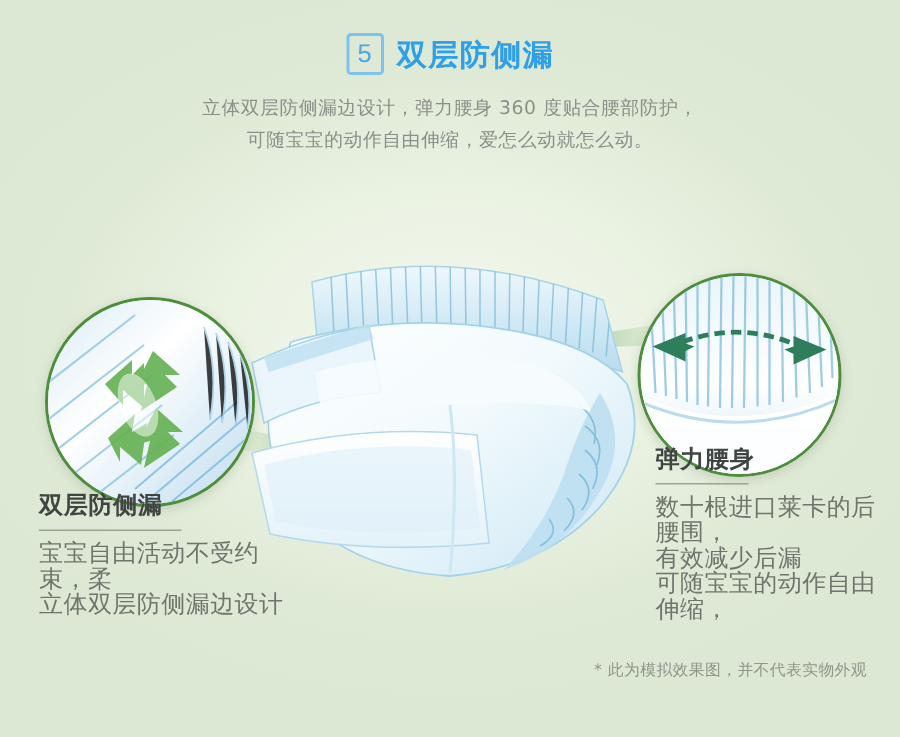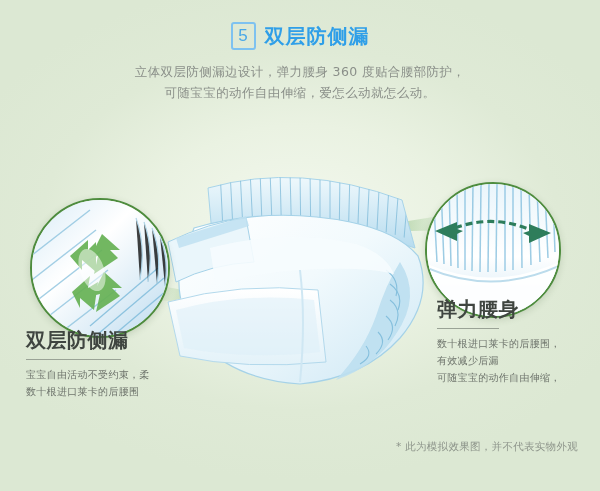--- a/index.html
+++ b/index.html
@@ -40,25 +40,25 @@
     box-shadow:0 2px 7px rgba(60,90,50,.18);
   }
   .circle-left{left:30px;top:198px;width:136px;height:136px;}
   .circle-right{left:425px;top:182px;width:132px;height:132px;}
   .circle svg{display:block;}
   
   .beam{position:absolute;left:0;top:0;width:600px;height:491px;pointer-events:none;}
   
   .cap{position:absolute;}
   .cap h3{
-    margin:0 0 5px 0;font-size:20px;color:#3f4540;font-weight:bold;
+    margin:0 0 5px 0;font-size:16px;color:#3f4540;font-weight:bold;
     letter-spacing:.5px;
   }
   .cap .rule{height:1px;background:#9aa396;margin:0 0 6px 0;}
-  .cap p{margin:0;font-size:10px;line-height:17px;color:#6f756d;letter-spacing:.3px;}
+  .cap p{margin:0;font-size:16px;line-height:17px;color:#6f756d;letter-spacing:.3px;}
   .cap-left{left:26px;top:327px;width:170px;}
   .cap-left .rule{width:95px;}
   .cap-right{left:437px;top:296px;width:160px;}
   .cap-right .rule{width:62px;}
   
   .footnote{
     position:absolute;right:22px;top:440px;font-size:10.5px;color:#8e958b;
     letter-spacing:.3px;
   }
 </style>
@@ -258,21 +258,21 @@
         <path d="M30,38 L8,47 L30,57 L30,50 L36,47 L30,45 Z"></path>
         <path d="M102,40 L124,49 L102,59 L102,52 L96,49 L102,47 Z"></path>
       </g>
     </svg>
   </div>
 
   <div class="cap cap-left">
     <h3>双层防侧漏</h3>
     <div class="rule"></div>
     <p>宝宝自由活动不受约束，柔</p>
-    <p>数十根进口莱卡的后腰围</p>
+    <p>立体双层防侧漏边设计</p>
   </div>
 
   <div class="cap cap-right">
     <h3>弹力腰身</h3>
     <div class="rule"></div>
     <p>数十根进口莱卡的后腰围，</p>
     <p>有效减少后漏</p>
     <p>可随宝宝的动作自由伸缩，</p>
   </div>
 

